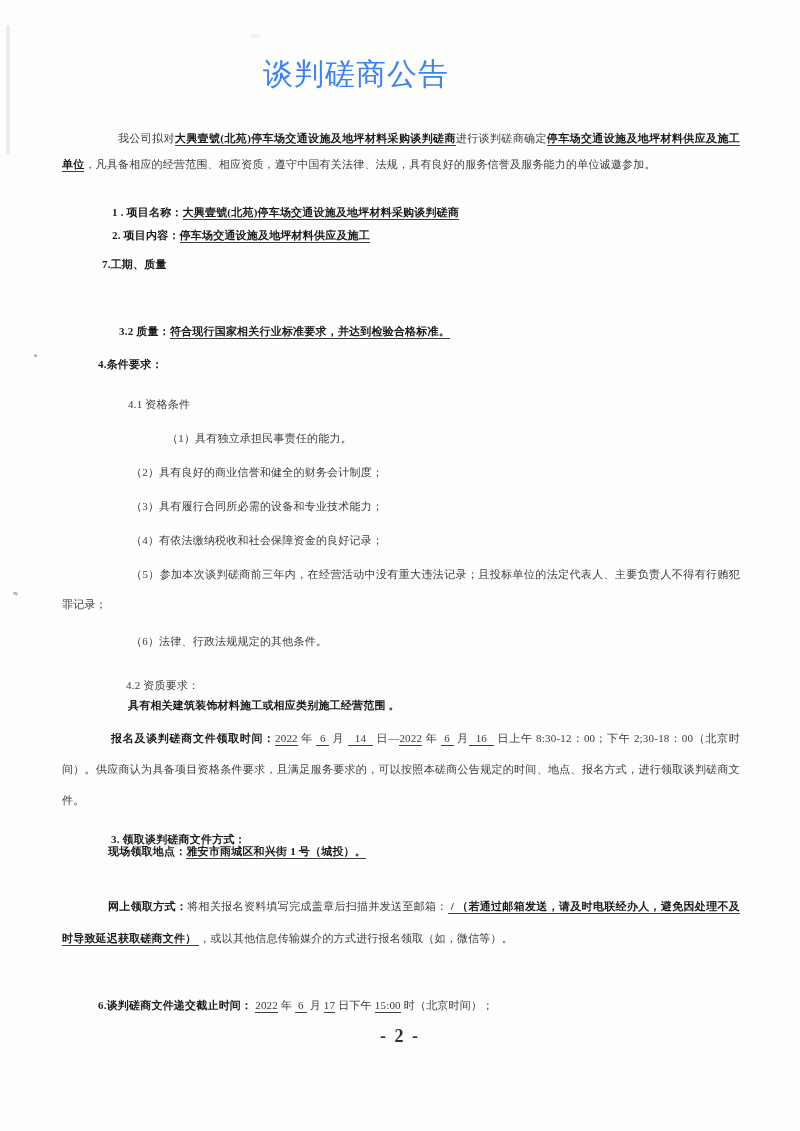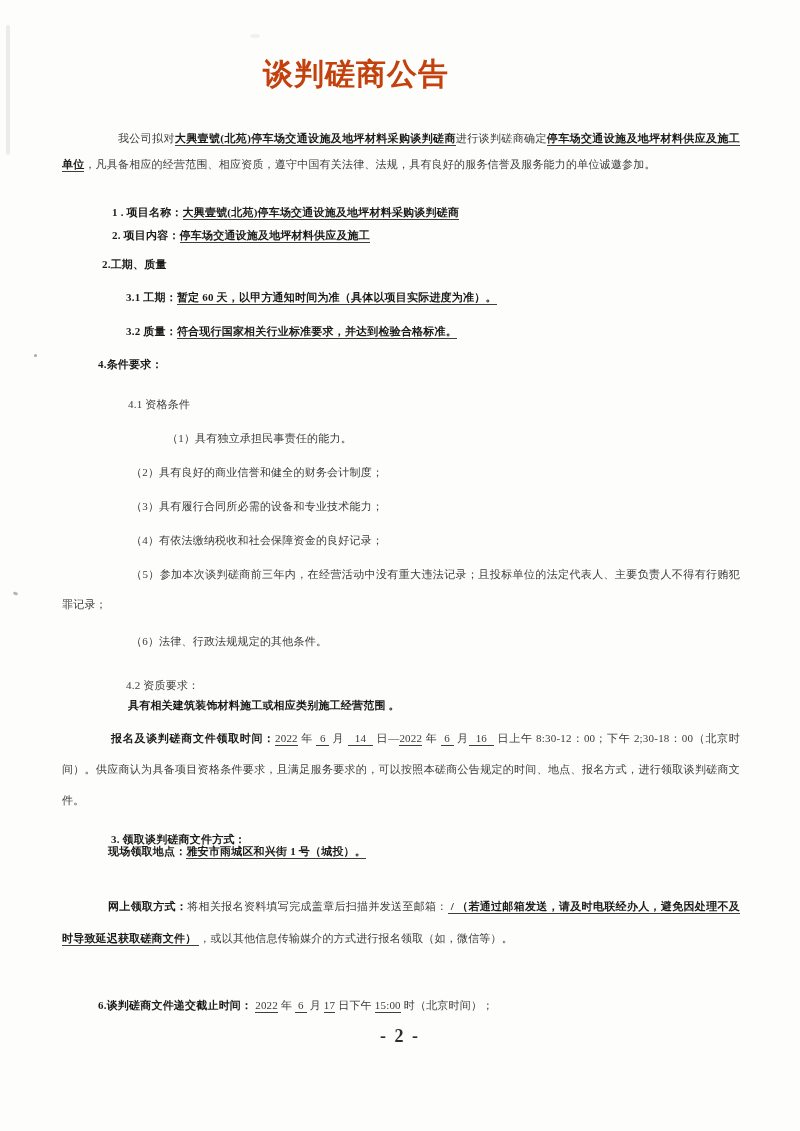--- a/index.html
+++ b/index.html
@@ -9,28 +9,28 @@
     background:#fdfdfc;
     overflow:hidden;
     font-family:"Liberation Serif","DejaVu Serif",serif;
     color:#3b3b3b;
   }
   .blk{position:absolute;font-size:11px;line-height:25px;color:#3b3b3b;letter-spacing:0.2px;}
   .bd{font-weight:bold;color:#1b1b1b;}
   .u{border-bottom:1.6px solid #3e3e3e;padding-bottom:1px;}
   .just{text-align:justify;}
 
-  #t-title{top:53px;left:0;width:712px;text-align:center;font-size:30px;line-height:42px;font-weight:bold;color:#c2410c;letter-spacing:1px;}
+  #t-title{top:53px;left:0;width:712px;text-align:center;font-size:30px;line-height:42px;font-weight:normal;color:#3b82f6;letter-spacing:1px;}
 
   #p-intro{top:126px;left:62px;width:678px;text-indent:56px;line-height:25.5px;}
   #p-item1{top:200px;left:112px;line-height:24px;}
   #p-item2{top:223px;left:112px;line-height:24px;}
   #h-sec3{top:252px;left:102px;line-height:24px;}
   #p-duration{top:284px;left:126px;line-height:26px;}
-  #p-quality{top:318px;left:126px;line-height:26px;}
+  #p-quality{top:318px;left:119px;line-height:26px;}
   #h-sec4{top:352px;left:98px;line-height:24px;}
   #h-41{top:392px;left:128px;line-height:24px;}
   #p-c1{top:426px;left:131px;line-height:24px;margin-left:36px;}
   #p-c2{top:460px;left:131px;line-height:24px;}
   #p-c3{top:494px;left:131px;line-height:24px;}
   #p-c4{top:528px;left:131px;line-height:24px;}
   #p-c5{top:559px;left:62px;width:678px;text-indent:69px;line-height:30px;}
   #p-c6{top:629px;left:131px;line-height:24px;}
   #h-42{top:661px;left:126px;line-height:24px;margin-top:12px;}
   #p-scope{top:693px;left:128px;line-height:24px;}
@@ -64,25 +64,22 @@
   </div>
 
   <div class="blk" id="p-item1">
     <span class="bd">1 . 项目名称：</span><span class="bd u">大興壹號(北苑)停车场交通设施及地坪材料采购谈判磋商</span>
   </div>
 
   <div class="blk" id="p-item2">
     <span class="bd">2.  项目内容：</span><span class="bd u">停车场交通设施及地坪材料供应及施工</span>
   </div>
 
-  <div class="blk bd" id="h-sec3">2.工期、质量</div>
+  <div class="blk bd" id="h-sec3">7.工期、质量</div>
 
-  <div class="blk" id="p-duration">
-    <span class="bd">3.1 工期：</span><span class="bd u">暂定 60 天，以甲方通知时间为准（具体以项目实际进度为准）。</span>
-  </div>
 
   <div class="blk" id="p-quality">
     <span class="bd">3.2 质量：</span><span class="bd u">符合现行国家相关行业标准要求，并达到检验合格标准。</span>
   </div>
 
   <div class="blk bd" id="h-sec4">4.条件要求：</div>
   <div class="blk" id="h-41">4.1 资格条件</div>
 
   <div class="blk" id="p-c1">（1）具有独立承担民事责任的能力。</div>
   <div class="blk" id="p-c2">（2）具有良好的商业信誉和健全的财务会计制度；</div>

